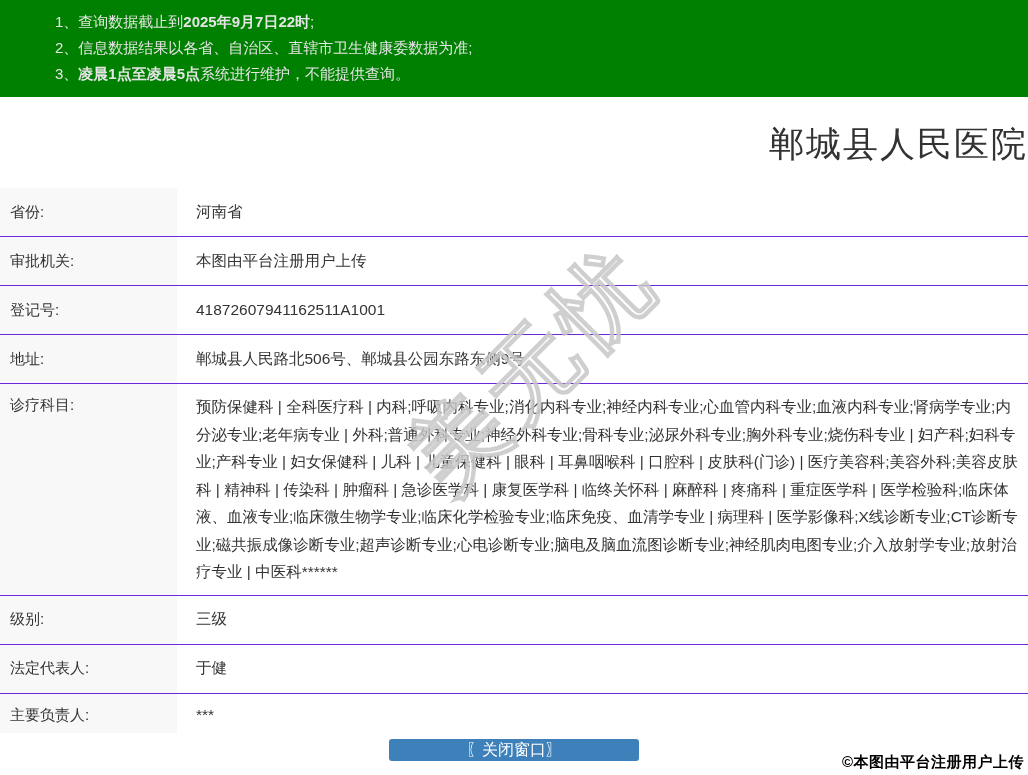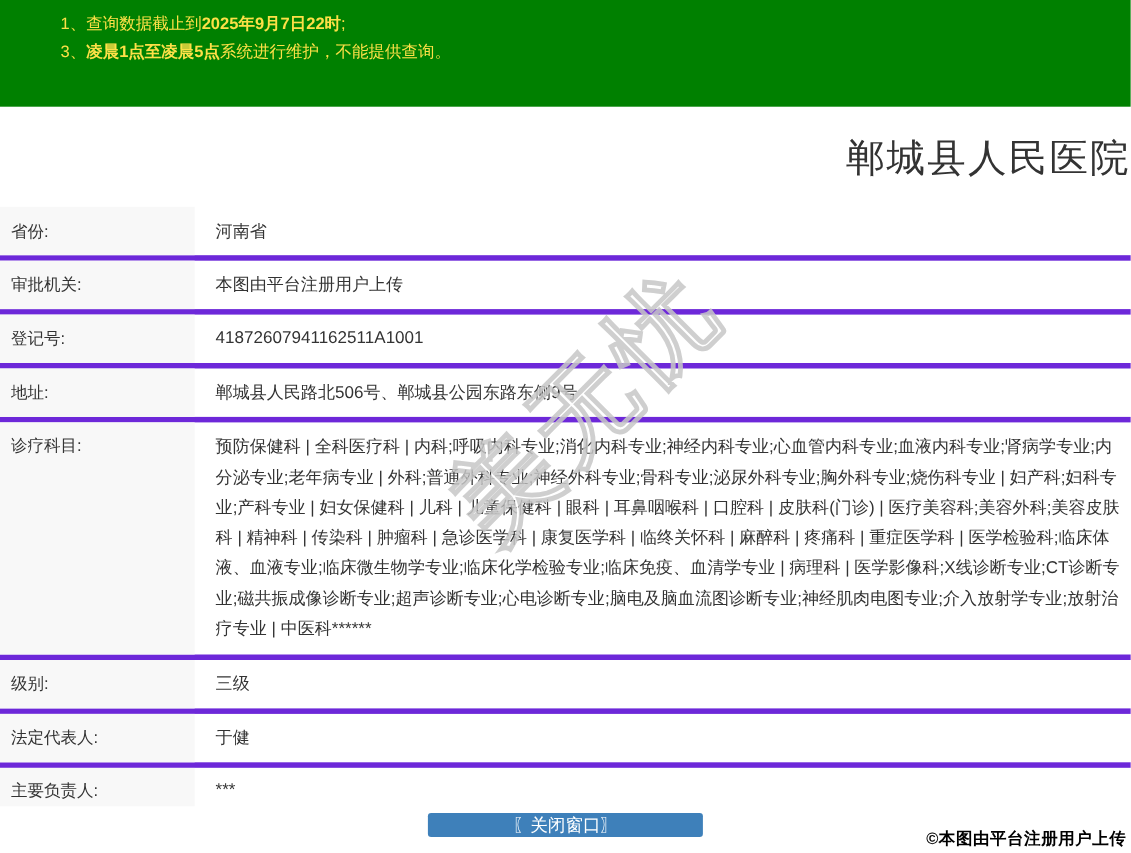--- a/index.html
+++ b/index.html
@@ -7,21 +7,21 @@
     width: 1028px; height: 775px;
     background: #ffffff;
     font-family: "Liberation Sans", "DejaVu Sans", sans-serif;
     color: #333333;
     overflow: hidden;
     position: relative;
   }
   
   .notice {
     background: #008000;
-    color: #fde047;
+    color: #e5e5e5;
     height: 97px;
     padding: 9px 10px 0 55px;
     font-size: 15px;
     line-height: 26px;
   }
   .notice .line { white-space: nowrap; }
   .notice b { font-weight: bold; }
 
   
   .page-title {
@@ -32,21 +32,21 @@
     margin-top: 22px;
     height: 49px;
     line-height: 49px;
     letter-spacing: 2px;
   }
 
   
   .info-table { margin-top: 20px; width: 1028px; }
   .row {
     display: flex;
-    border-bottom: 5px solid #6d28d9;
+    border-bottom: 1px solid #6d28d9;
     min-height: 49px;
     align-items: stretch;
   }
   .row .label {
     width: 177px;
     background: #f8f8f8;
     padding: 0 8px 0 10px;
     font-size: 15px;
     display: flex;
     align-items: center;
@@ -114,20 +114,21 @@
     white-space: nowrap;
     opacity: 0.85;
     z-index: 5;
   }
 </style>
 </head>
 <body>
 
 <div class="notice">
   <div class="line"><span>1、查询数据截止到</span><b>2025年9月7日22时</b><span>;</span></div>
+  <div class="line"><span>2、信息数据结果以各省、自治区、直辖市卫生健康委数据为准;</span><b></b><span></span></div>
   <div class="line"><span>3、</span><b>凌晨1点至凌晨5点</b><span>系统进行维护，不能提供查询。</span></div>
 </div>
 
 <div class="page-title">郸城县人民医院</div>
 
 <div class="watermark">美无忧</div>
 
 <div class="info-table">
   <div class="row">
     <div class="label">省份:</div>

